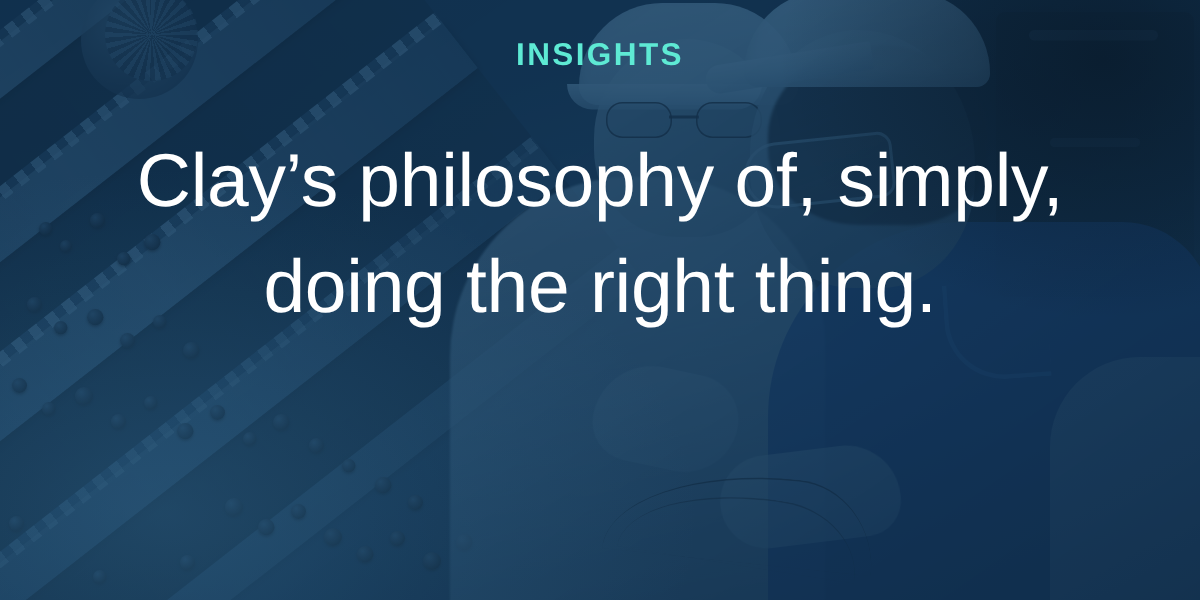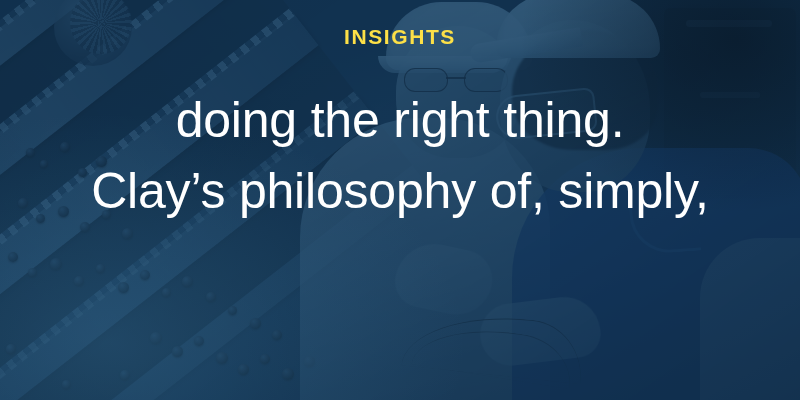--- a/index.html
+++ b/index.html
@@ -285,21 +285,21 @@
     position: absolute; inset: 0;
     display: flex;
     flex-direction: column;
     align-items: center;
   }
   .eyebrow {
     margin-top: 26px;
     font-size: 21px;
     font-weight: 700;
     letter-spacing: 1.6px;
-    color: #fde047;
+    color: #5eead4;
     line-height: 1;
     white-space: nowrap;
   }
   .headline {
     margin-top: 38px;
     width: 742px;
     text-align: center;
     font-size: 50px;
     font-weight: 300;
     line-height: 71px;
@@ -405,18 +405,18 @@
 
     <div class="tint"></div>
     <div class="tint2"></div>
     <div class="tint3"></div>
   </div>
 
   <div class="content">
     <div class="eyebrow">INSIGHTS</div>
 
     <div class="headline">
+      <span class="ln">Clay’s philosophy of, simply,</span>
       <span class="ln">doing the right thing.</span>
-      <span class="ln">Clay’s philosophy of, simply,</span>
     </div>
   </div>
 
 </div>
 
 </body></html>

